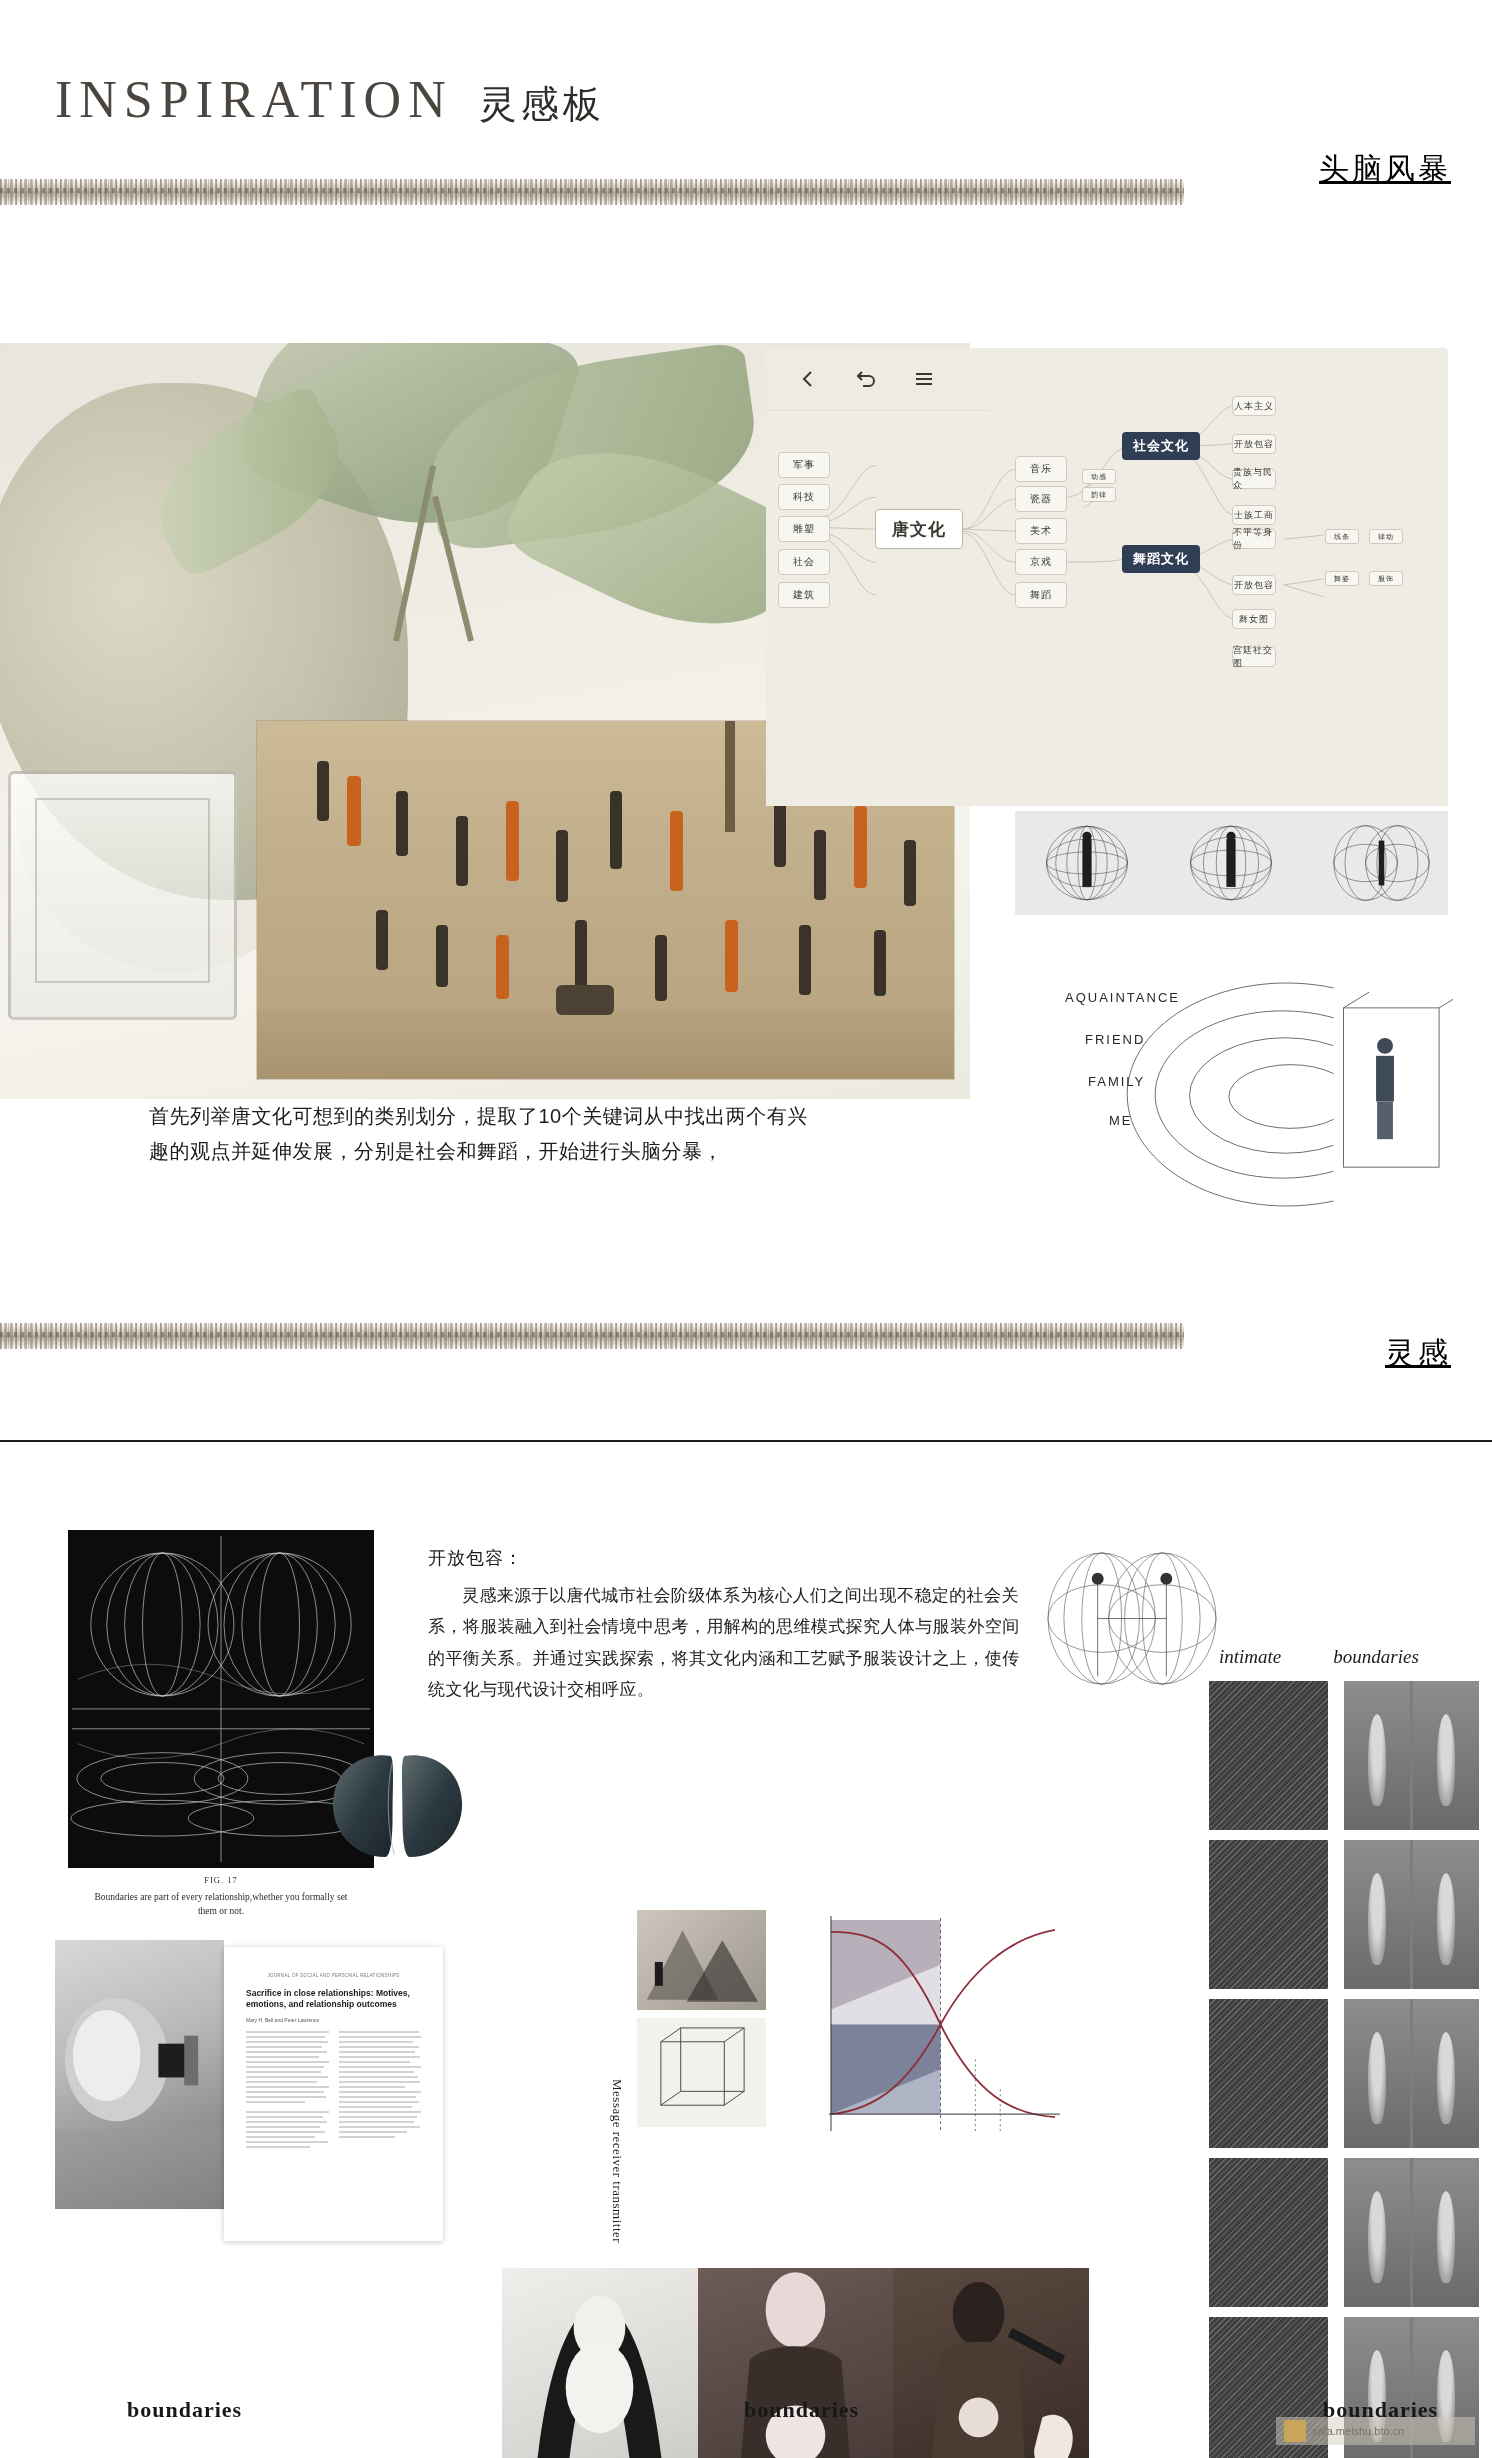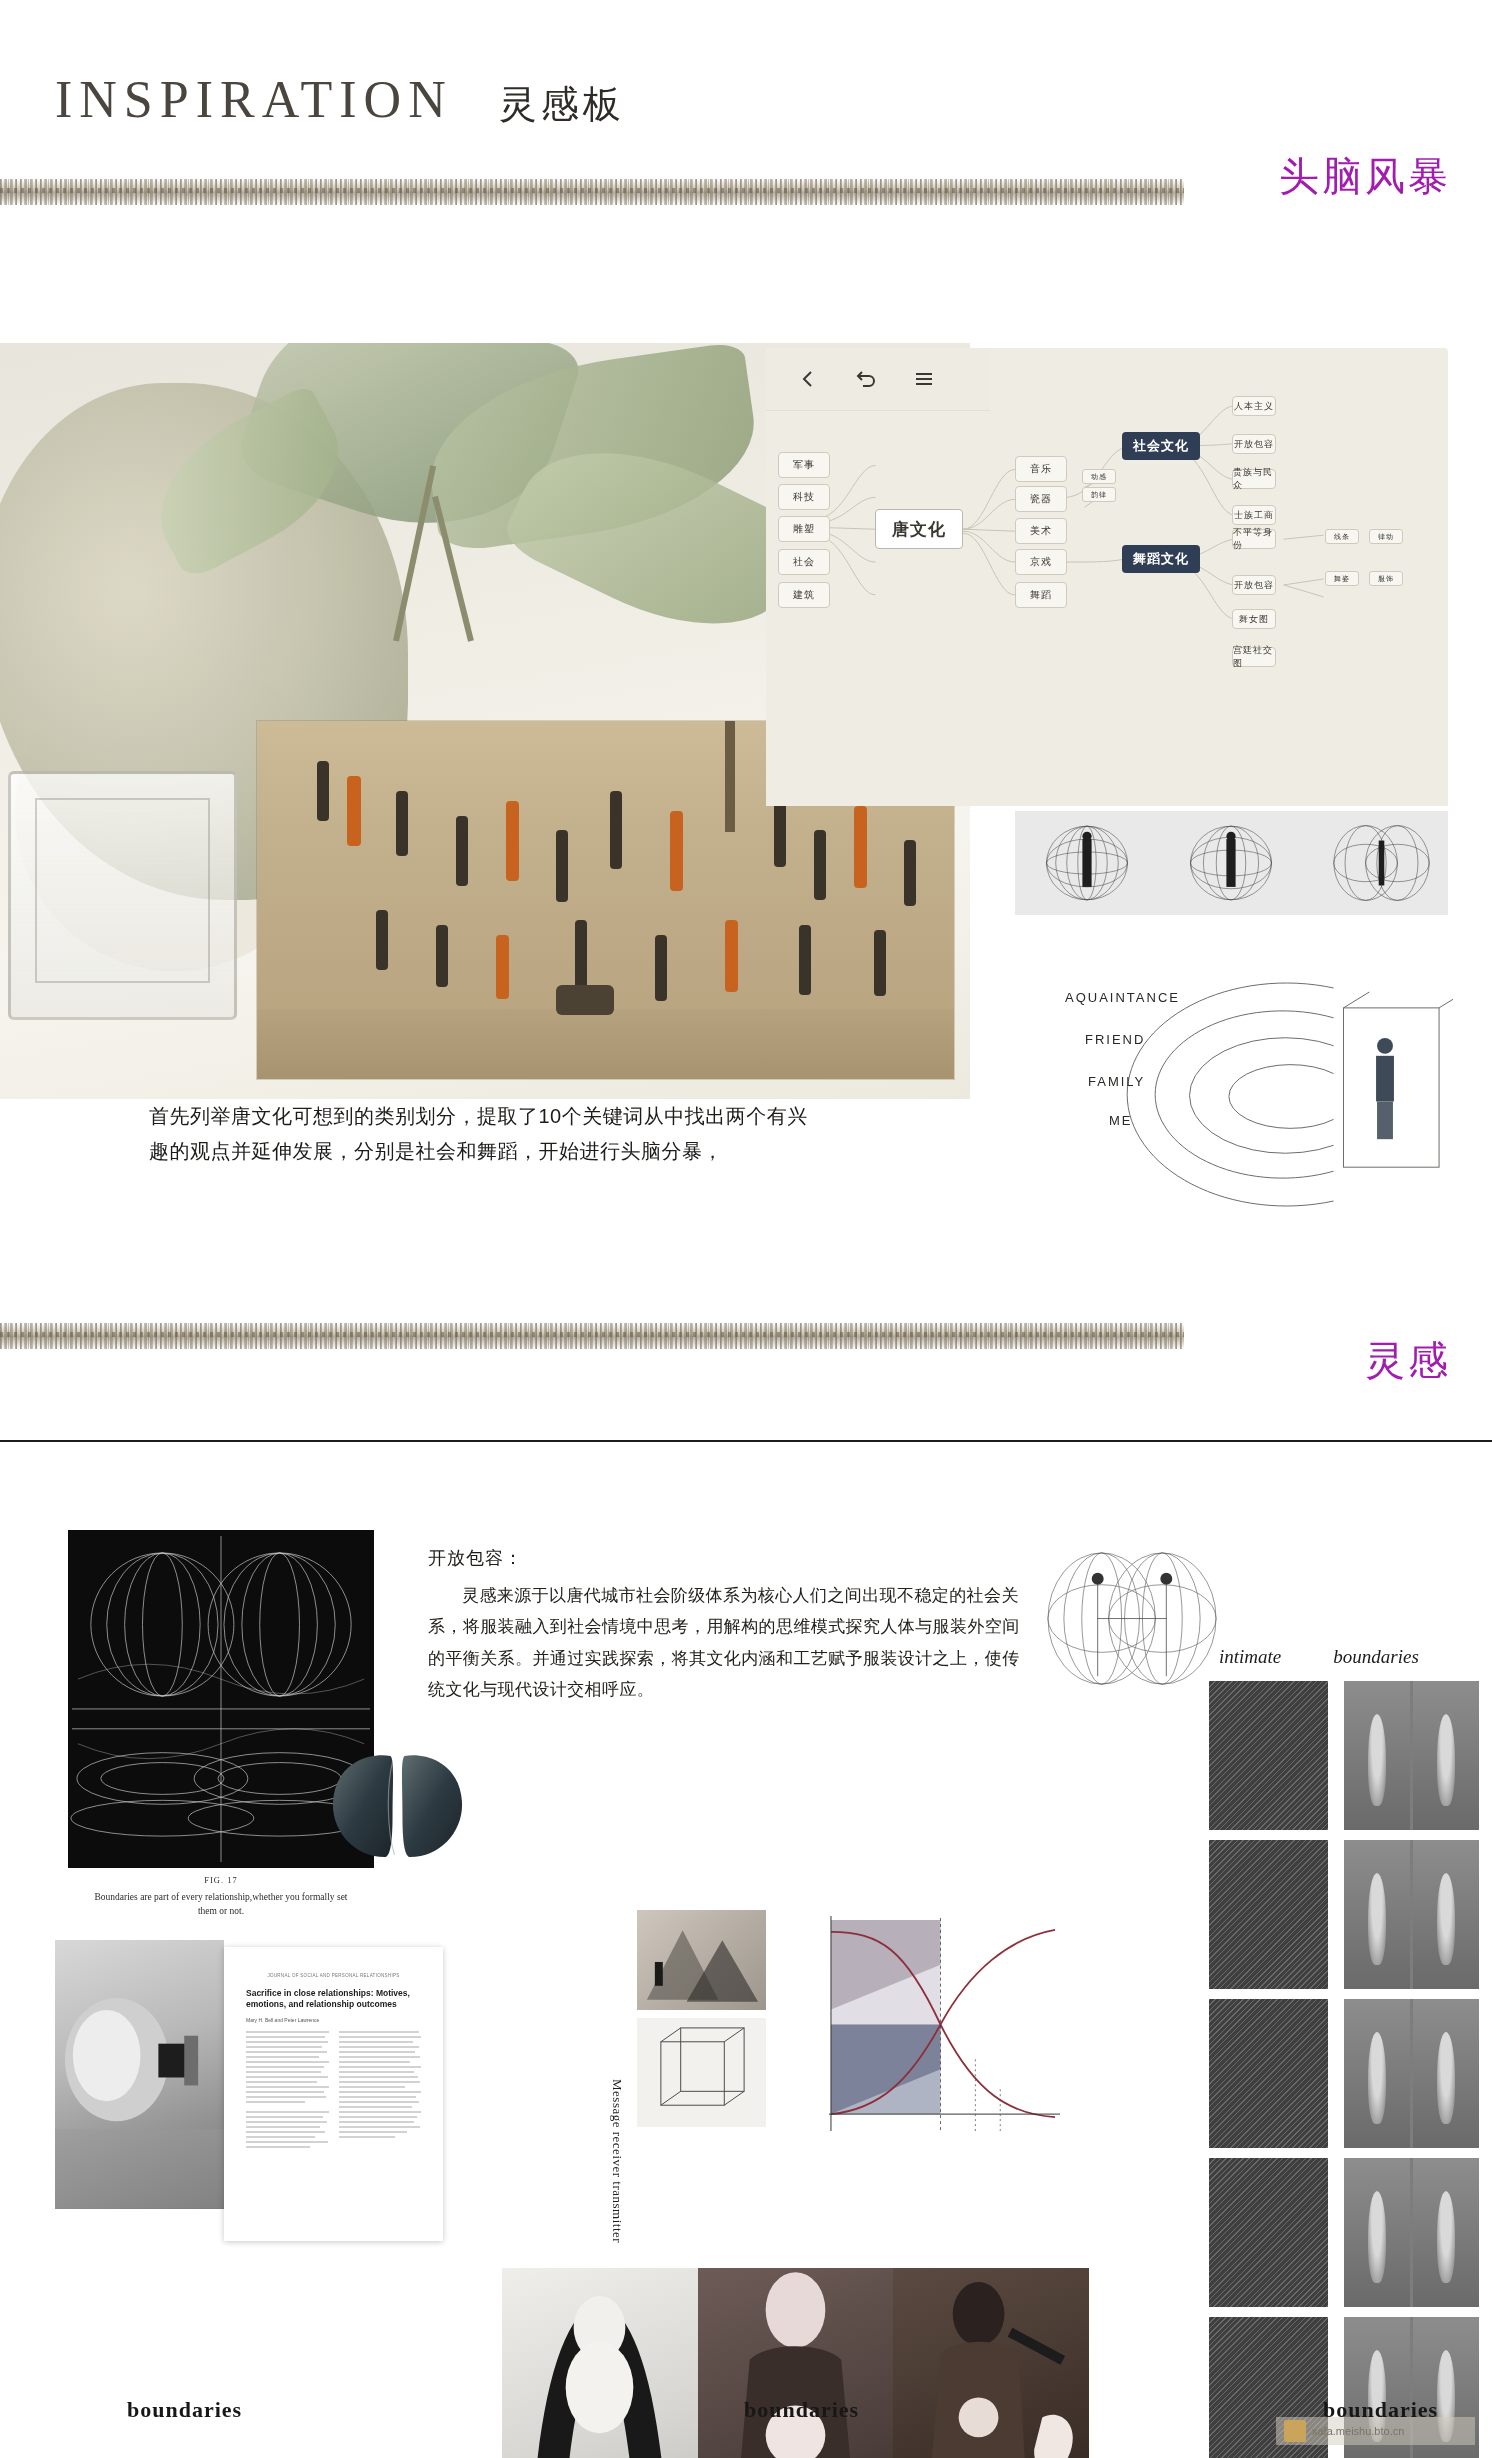--- a/index.html
+++ b/index.html
@@ -9,21 +9,21 @@
     background:#ffffff;
     font-family:"Liberation Sans", sans-serif;
     color:#2c2c2c;
     position:relative;
     overflow:hidden;
   }
 
   
   #page1 { position:absolute; left:0; top:0; width:1493px; height:1433px; background:#fff; }
 
-  .title-wrap { position:absolute; left:55px; top:70px; display:flex; align-items:baseline; gap:46px; }
+  .title-wrap { position:absolute; left:55px; top:70px; display:flex; align-items:baseline; gap:26px; }
   .title-en {
     font-family:"Liberation Serif", serif;
     font-size:52px; letter-spacing:7px; color:#4a453e; font-weight:400;
   }
   .title-cn { font-size:38px; letter-spacing:4px; color:#2f2c28; font-family:"Liberation Sans", sans-serif; }
 
   .brush-bar {
     position:absolute; height:26px; left:0; width:1184px;
     background:
       repeating-linear-gradient(90deg, rgba(120,105,80,.55) 0 2px, rgba(255,255,255,0) 2px 5px),
@@ -32,21 +32,21 @@
     opacity:.9;
     filter:blur(0.2px);
   }
   .brush-bar.b1 { top:179px; }
   .brush-bar.b2 { top:1323px; }
   .brush-bar::after{
     content:""; position:absolute; left:0; right:0; top:9px; height:5px;
     background:repeating-linear-gradient(90deg, rgba(80,70,50,.5) 0 3px, rgba(255,255,255,0) 3px 7px);
   }
 
-  .side-label { position:absolute; right:42px; font-size:40px; letter-spacing:3px; color:#a21caf; }
+  .side-label { position:absolute; right:42px; font-size:30px; letter-spacing:3px; color:#000000;text-decoration:underline; }
   .side-label.s1 { top:149px; }
   .side-label.s2 { top:1333px; }
 
   
   .painting-left {
     position:absolute; left:0; top:343px; width:970px; height:756px;
     background:
       radial-gradient(circle at 18% 62%, rgba(236,232,222,1) 0 159px, rgba(0,0,0,0) 160px),
       linear-gradient(170deg, #e8e6dc 0%, #efece3 35%, #f6f4ee 70%, #eceade 100%);
     overflow:hidden;

